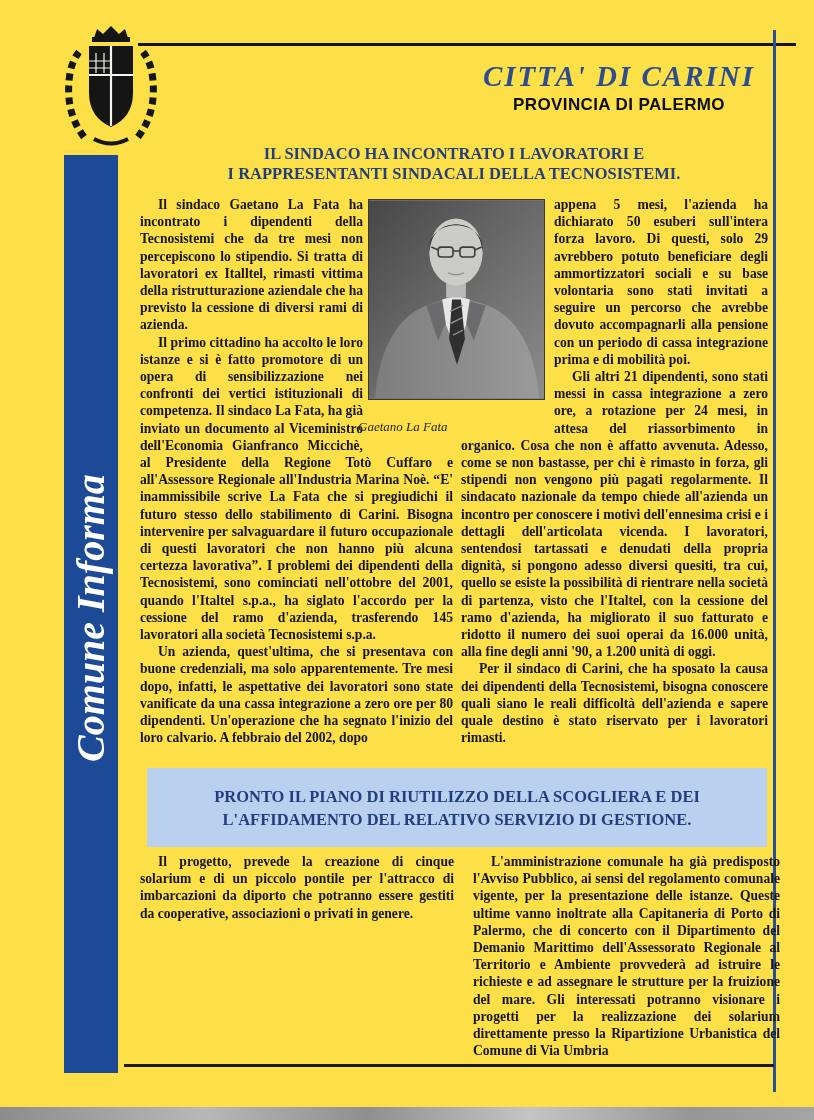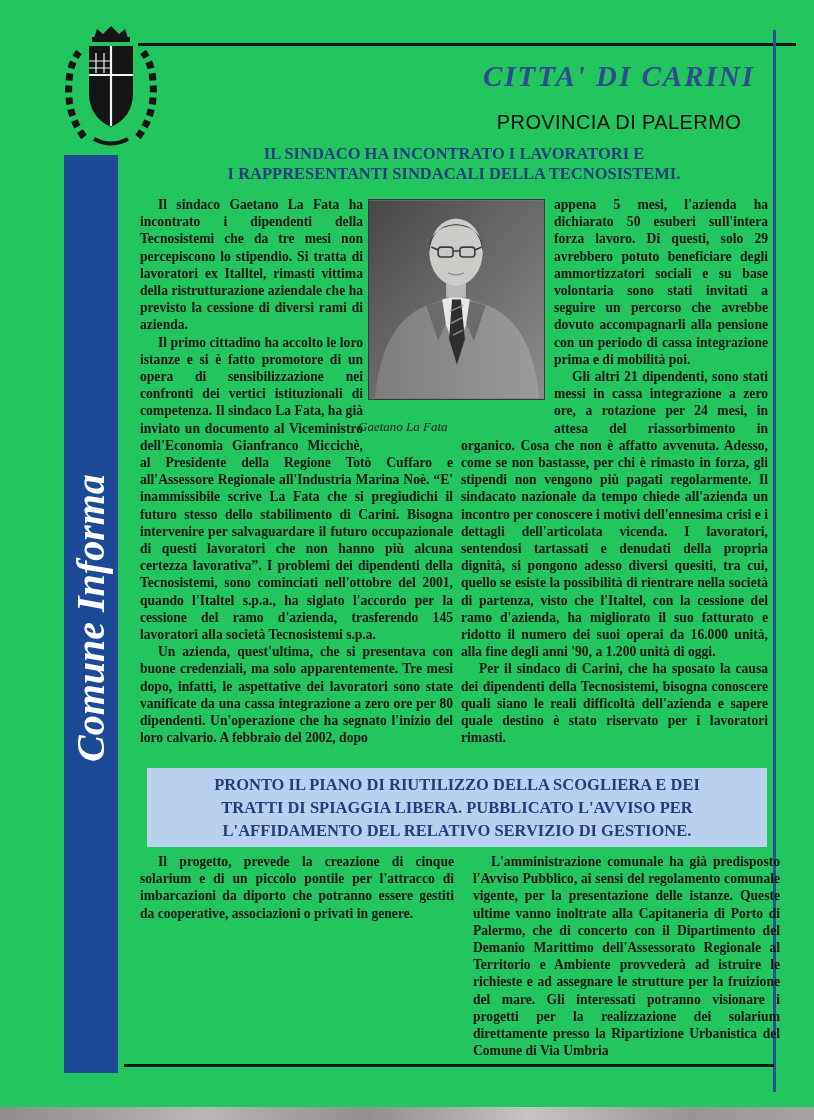--- a/index.html
+++ b/index.html
@@ -1,33 +1,33 @@
 <!DOCTYPE html>
 <html><head>
 <meta charset="utf-8">
 <style>
   * { box-sizing: border-box; }
   html,body { margin:0; padding:0; background:#e8e8e6; }
   .page {
     position:relative; width:814px; height:1120px; margin:0 auto;
-    background:#22c55e; overflow:hidden;
+    background:#fde047; overflow:hidden;
     font-family:"Liberation Serif", serif; color:#161616;
   }
   
   .coa { position:absolute; left:56px; top:22px; width:110px; height:132px; }
   .top-rule { position:absolute; left:138px; top:43px; width:658px; height:3px; background:#141414; }
   .right-rule { position:absolute; left:773px; top:30px; width:3px; height:1062px; background:#27509b; }
   .header-titles { position:absolute; left:468px; top:60px; width:302px; text-align:center; }
   .city-title {
     font-style:italic; font-weight:bold; font-size:29px; letter-spacing:2px;
     color:#2e4d8f; white-space:nowrap; font-family:"Liberation Serif", serif;
   }
   .city-subtitle {
-    font-family:"Liberation Sans", sans-serif; font-weight:normal; font-size:20px;
-    color:#0d0d0d; letter-spacing:0.4px; margin-top:18px;
+    font-family:"Liberation Sans", sans-serif; font-weight:bold; font-size:17px;
+    color:#0d0d0d; letter-spacing:0.4px; margin-top:2px;
   }
   
   .sidebar { position:absolute; left:64px; top:155px; width:54px; height:918px; background:#1c4a97; }
   .sidebar-text {
     position:absolute; left:0; top:248px; width:54px; height:430px;
     writing-mode:vertical-rl; transform:rotate(180deg);
     font-style:italic; font-weight:bold; font-size:40px; line-height:54px;
     color:#ffffff; text-align:center; white-space:nowrap;
     font-family:"Liberation Serif", serif;
   }
@@ -143,21 +143,20 @@
         <rect x="92" y="47" width="15" height="10" rx="3"></rect>
         <path d="M85 51 h7 M70 50 l-7 -3 M107 50 l7 -3"></path>
       </g>
       <path d="M80 73 q8 4 16 0" fill="none" stroke="#8f8f8f" stroke-width="1.5"></path>
     </svg>
   </figure>
   <div class="photo-caption">Gaetano La Fata</div>
 
   <div class="banner">
     <span>PRONTO IL PIANO DI RIUTILIZZO DELLA SCOGLIERA E DEI</span>
-    <span>TRATTI DI SPIAGGIA LIBERA. PUBBLICATO L'AVVISO PER</span>
     <span>L'AFFIDAMENTO DEL RELATIVO SERVIZIO DI GESTIONE.</span>
   </div>
 
   <div class="col" id="a2-left">
     <p>Il progetto, prevede la creazione di cinque solarium e di un piccolo pontile per l'attracco di imbarcazioni da diporto che potranno essere gestiti da cooperative, associazioni o privati in genere.</p>
   </div>
 
   <div class="col" id="a2-right">
     <p>L'amministrazione comunale ha già predisposto l'Avviso Pubblico, ai sensi del regolamento comunale vigente, per la presentazione delle istanze. Queste ultime vanno inoltrate alla Capitaneria di Porto di Palermo, che di concerto con il Dipartimento del Demanio Marittimo dell'Assessorato Regionale al Territorio e Ambiente provvederà ad istruire le richieste e ad assegnare le strutture per la fruizione del mare. Gli interessati potranno visionare i progetti per la realizzazione dei solarium direttamente presso la Ripartizione Urbanistica del Comune di Via Umbria</p>
   </div>

